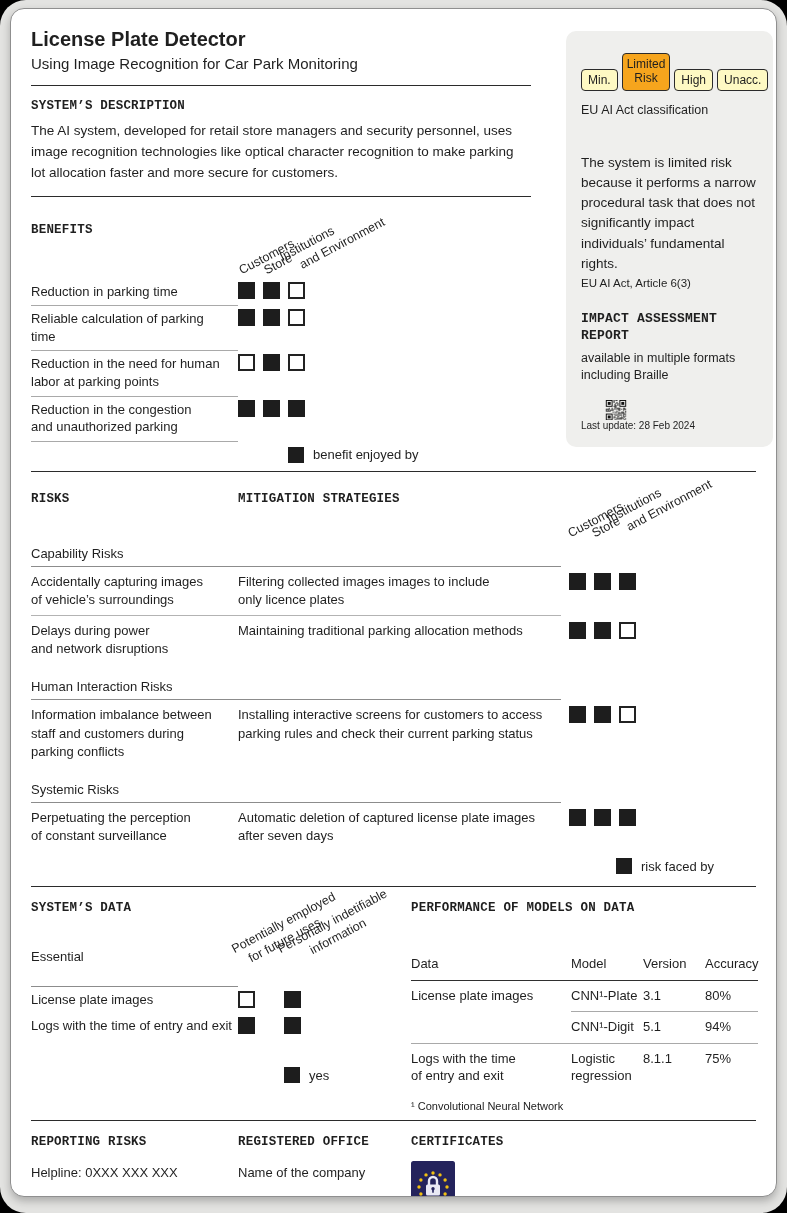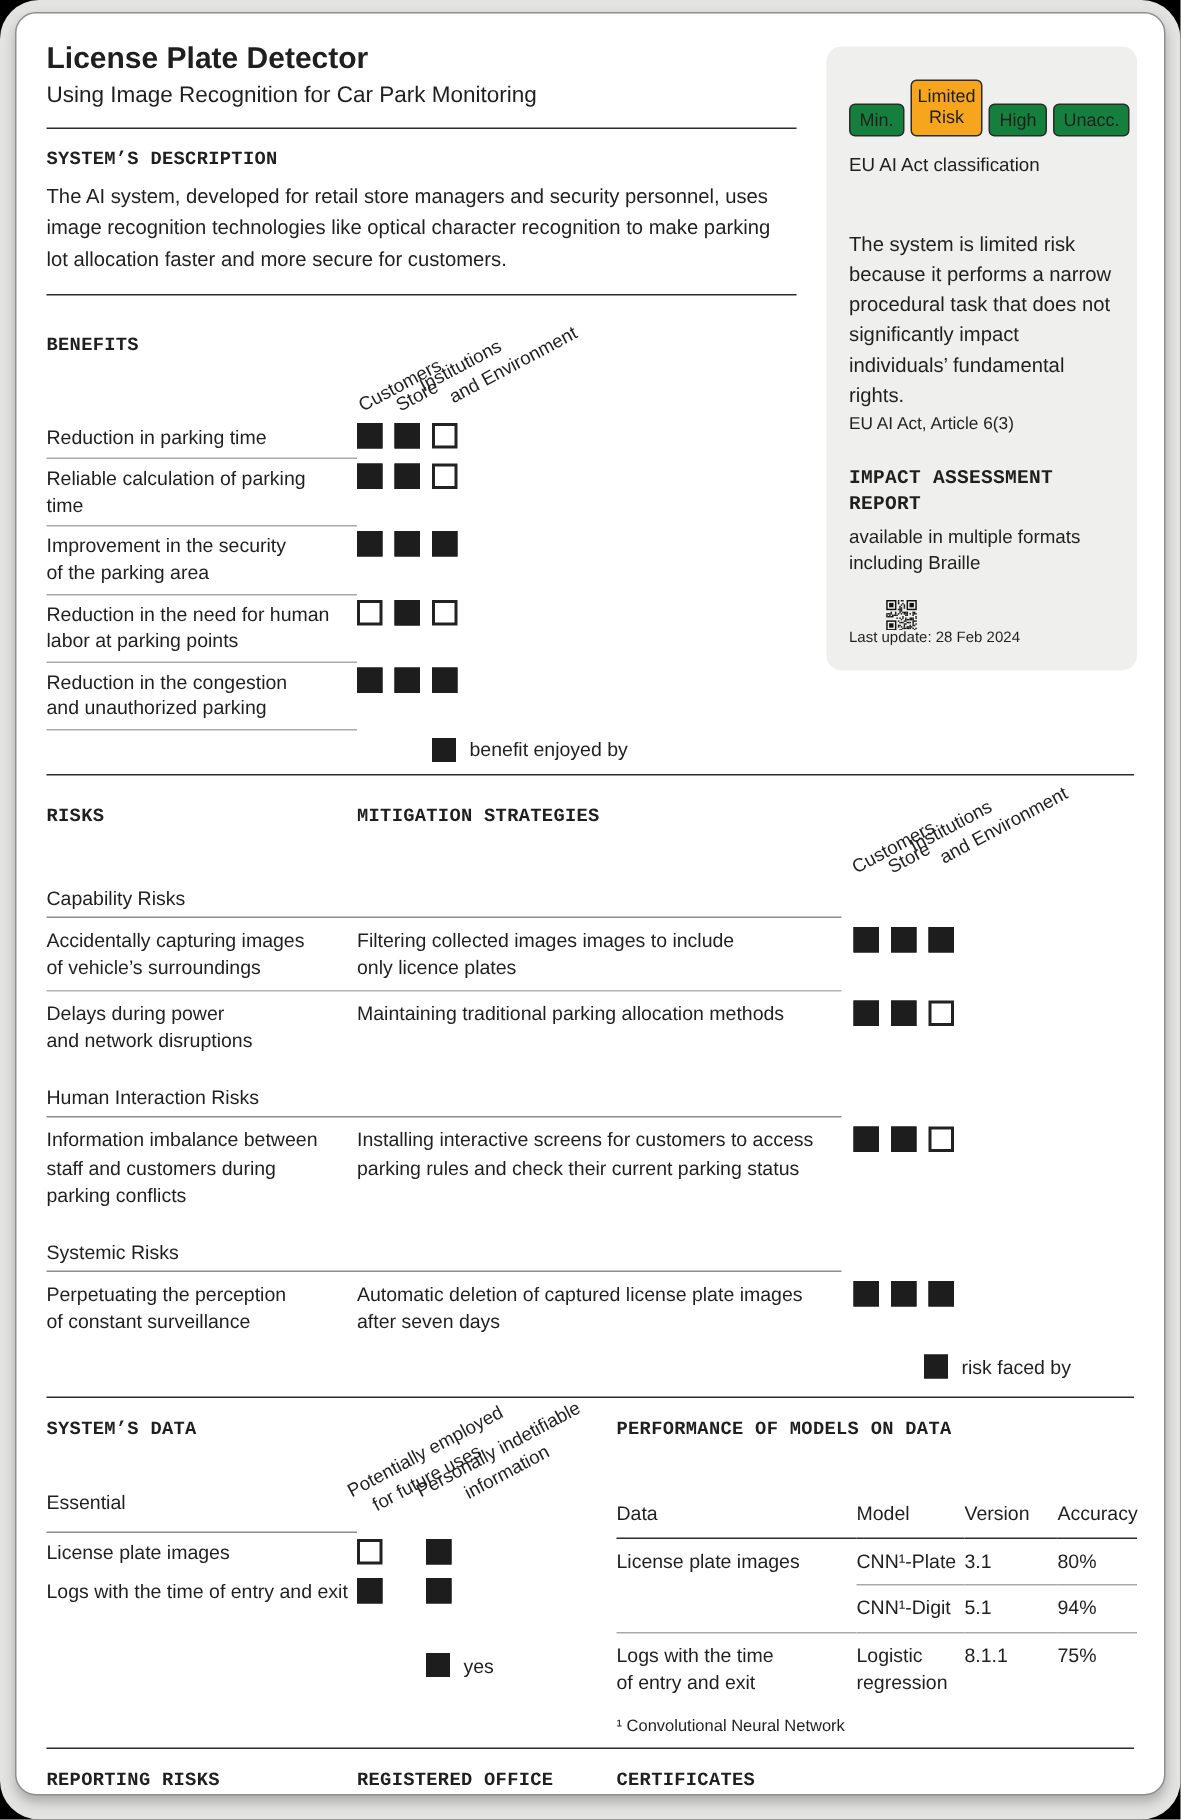--- a/index.html
+++ b/index.html
@@ -6,28 +6,28 @@
   html,body { width:787px; height:1213px; }
   body { background:#000; font-family:"Liberation Sans","DejaVu Sans",sans-serif; color:#1f1f1f; position:relative; }
   .frame { position:absolute; inset:0; background:#e3e3e1; border-radius:26px; }
   .card { position:absolute; left:10px; top:8px; width:767px; height:1189px;
           background:#fff; border:1px solid #8f8f8f; border-radius:14px;
           box-shadow:0 4px 8px rgba(0,0,0,.25); padding:18px 20px; overflow:hidden; }
   .rule { border:none; border-top:1.5px solid #2b2b2b; }
   h1 { font-size:20px; line-height:1.2; }
   .subtitle { font-size:15px; margin-top:4px; }
   h2 { font-size:12.5px; letter-spacing:.2px;font-family:Liberation Mono, monospace; }
-  .top-grid { display:grid; grid-template-columns:500px 207px; column-gap:20px; }
+  .top-grid { display:grid; grid-template-columns:500px 207px; column-gap:35px; }
   .body-text { font-size:13.5px; line-height:1.55; }
 
   
   .risk-panel { background:#efefed; border-radius:10px; padding:14px 15px 16px 15px;
                 height:416px; display:flex; flex-direction:column; margin-top:4px; }
   .chips { display:flex; align-items:flex-end; gap:4px; margin-top:8px; }
-  .chip { border:1.5px solid #2b2b2b; border-radius:4px; background:#15803d;
+  .chip { border:1.5px solid #2b2b2b; border-radius:4px; background:#fef9c3;
           font-size:12px; padding:3px 6px; white-space:nowrap; text-align:center; }
   .chip.sel { white-space:normal; width:50px; line-height:1.15; padding:4px 4px; }
   .chip.filled { background:var(--accent,#f6a51d); }
   .panel-caption { font-size:12.5px; margin-top:12px; }
   .panel-explain { font-size:13.5px; line-height:1.5; margin-top:36px; }
   .panel-ref { font-size:11.5px; margin-top:3px; }
   .panel-h { font-size:13px; margin-top:22px; line-height:1.3; width:150px; }
   .panel-note { font-size:12.5px; line-height:1.35; margin-top:5px; }
   .qr { margin-top:16px; }
   .last-update { margin-top:auto; font-size:10px; }
@@ -59,21 +59,21 @@
   .r-row:not(:last-child)::after { content:''; position:absolute; left:0; bottom:0; width:530px;
                                    border-bottom:1px solid #b3b3b3; }
   .r-cell { font-size:13px; line-height:1.4; white-space:pre-line; padding-right:12px; }
   .r-group { margin-top:10px; }
   .r-marks { padding-left:8px; padding-top:0; }
   .risks .legend { margin-left:585px; margin-top:6px; }
 
   
   .data-grid { display:grid; grid-template-columns:380px 1fr; margin-top:14px; }
   .shead { position:relative; height:28px; }
-  .ess { font-size:13px; width:207px; border-bottom:1px solid #8c8c8c; padding:6px 0 12px 0; }
+  .ess { font-size:13px; width:207px; border-bottom:1px solid #8c8c8c; padding:6px 0 22px 0; }
   .sd-row { display:grid; grid-template-columns:207px 1fr; }
   .sd-label { font-size:13px; padding:5px 6px 6px 0; }
   .sd-row:first-of-type .sd-label { border-bottom:1px solid #a9a9a9; }
   .sd-marks { gap:29px; padding-top:4px; }
   .sd .legend { margin-left:253px; margin-top:28px; }
 
   .pt { display:grid; grid-template-columns:160px 72px 62px 53px; margin-top:34px; }
   .pt > div { font-size:13px; line-height:1.35; padding:6px 4px 7px 0; }
   .pt .hd { border-bottom:1.5px solid #2f2f2f; }
   .pt .b1 { border-bottom:1px solid #a9a9a9; }
@@ -123,29 +123,20 @@
             <span class="cb filled"></span>
             <span class="cb"></span>
           </div>
         </div>
         <div class="b-row">
           <div class="b-label">Reliable calculation of parking time</div>
           <div class="marks">
             <span class="cb filled"></span>
             <span class="cb filled"></span>
             <span class="cb"></span>
-          </div>
-        </div>
-        <div class="b-row">
-          <div class="b-label">Improvement in the security
-of the parking area</div>
-          <div class="marks">
-            <span class="cb filled"></span>
-            <span class="cb filled"></span>
-            <span class="cb filled"></span>
           </div>
         </div>
         <div class="b-row">
           <div class="b-label">Reduction in the need for human
 labor at parking points</div>
           <div class="marks">
             <span class="cb"></span>
             <span class="cb filled"></span>
             <span class="cb"></span>
           </div>

